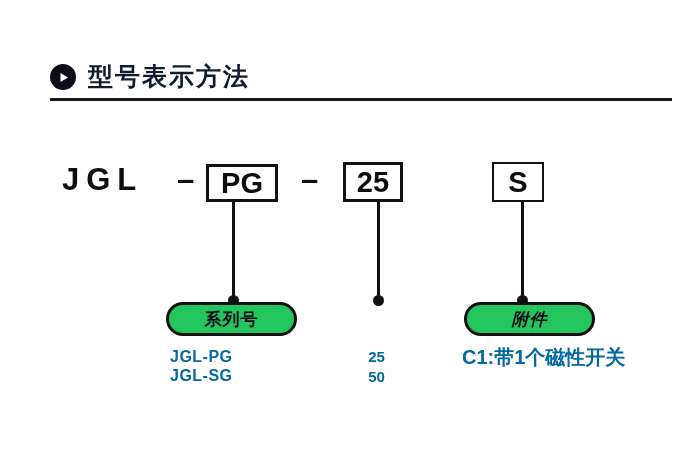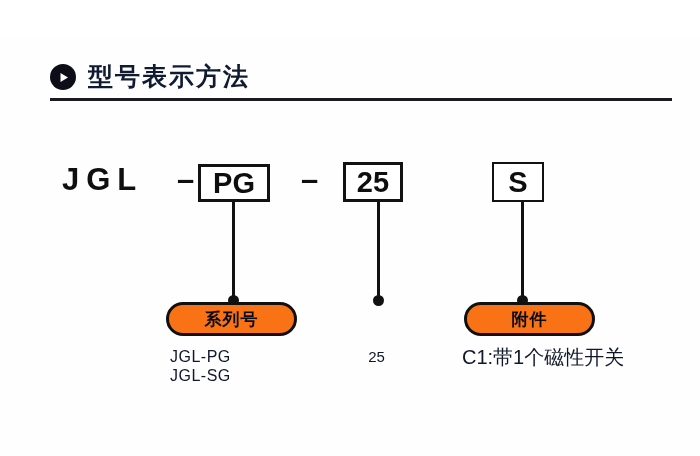--- a/index.html
+++ b/index.html
@@ -96,21 +96,21 @@
     border: 3px solid #121212;
     display: flex;
     align-items: center;
     justify-content: center;
     font-weight: bold;
     color: #0e0e0e;
     font-size: 29px;
     letter-spacing: 0px;
   }
   .box-pg {
-    left: 198px;
+    left: 206px;
     top: 128px;
     width: 72px;
     height: 38px;
   }
   .box-size {
     left: 343px;
     top: 126px;
     width: 60px;
     height: 40px;
   }
@@ -140,42 +140,42 @@
   .dot-1    { left: 228px; top: 259px; }
   .leader-2 { left: 377px; top: 166px; height: 99px; }
   .dot-2    { left: 373px; top: 259px; }
   .leader-3 { left: 521px; top: 166px; height: 99px; }
   .dot-3    { left: 517px; top: 259px; }
 
   
   .pill {
     position: absolute;
     box-sizing: border-box;
-    background: #f97316;
+    background: #22c55e;
     border: 3px solid #101010;
     border-radius: 17px;
     height: 34px;
     display: flex;
     align-items: center;
     justify-content: center;
     font-size: 17px;
     font-weight: bold;
     color: #0c0c14;
     letter-spacing: 1px;
     white-space: nowrap;
   }
   .pill-1 { left: 166px; top: 266px; width: 131px; }
   .pill-2 { left: 315px; top: 266px; width: 123px; }
-  .pill-3 { left: 464px; top: 266px; width: 131px; }
+  .pill-3 { left: 464px; top: 266px; width: 131px; font-style: italic; }
 
   
   .opt-list {
     position: absolute;
-    font-weight: normal;
-    color: #0f172a;
+    font-weight: bold;
+    color: #0369a1;
     white-space: nowrap;
   }
   .opt-list .opt-item { line-height: 19px; }
 
   .opts-series {
     left: 170px;
     top: 311px;
     font-size: 16px;
     letter-spacing: 0.5px;
     text-align: left;
@@ -231,19 +231,20 @@
   <div class="pill pill-1">系列号</div>
   <div class="pill pill-3">附件</div>
 
   <div class="opt-list opts-series">
     <div class="opt-item">JGL-PG</div>
     <div class="opt-item">JGL-SG</div>
   </div>
 
   <div class="opt-list opts-spec">
     <div class="opt-item">25</div>
+    <div class="opt-item">50</div>
   </div>
 
   <div class="opt-list opts-acc">
     <div class="opt-item">C1:带1个磁性开关</div>
   </div>
 
 </div>
 
 </body></html>

